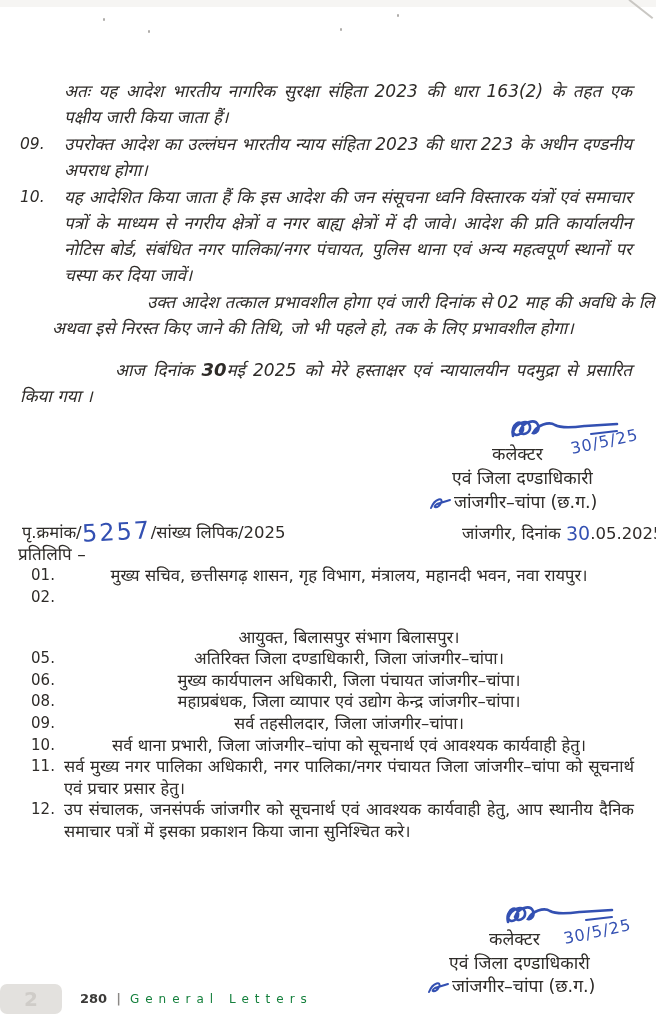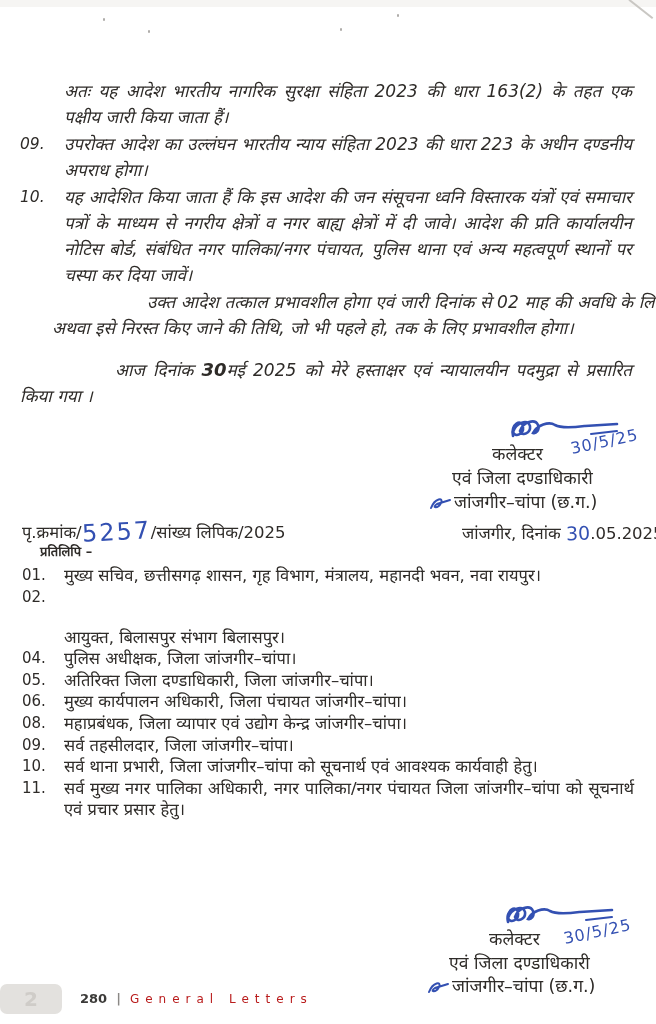--- a/index.html
+++ b/index.html
@@ -3,42 +3,42 @@
 <meta charset="utf-8">
 <style>
   html,body{margin:0;padding:0;}
   body{
     width:656px;height:1024px;background:#ffffff;position:relative;overflow:hidden;
     font-family:"DejaVu Sans","Liberation Sans",sans-serif;
     color:#2e2b28;
   }
   .abs{position:absolute;}
   .body-text{font-size:17px;line-height:26px;text-align:justify;color:#2e2b28;font-style:italic;}
-  .list-text{font-size:16.5px;line-height:21.6px;color:#2e2b28;}
+  .list-text{font-size:16.5px;line-height:21.6px;color:#2e2b28;text-align:center;}
   .num-row{display:flex;align-items:flex-start;}
   .num-col{width:44px;flex:0 0 44px;font-size:15.5px;}
   .copy-num{width:42px;flex:0 0 42px;font-size:15px;}
   .hand-blue{color:#3350b2;}
   .hw-big{font-size:24px;letter-spacing:2px;display:inline-block;transform:rotate(-3deg);position:relative;top:2px;font-weight:500;}
   .hw-day{font-size:19px;display:inline-block;transform:rotate(-2deg);position:relative;top:1px;font-weight:500;}
   .hw-date-note{font-size:16px;display:inline-block;transform:rotate(-12deg);letter-spacing:1px;font-weight:500;}
   .ink-day{font-weight:700;font-size:18px;}
   .sig-line{font-size:17.5px;white-space:nowrap;}
   .top-band{left:0;top:0;width:656px;height:7px;background:#f6f5f3;}
   .diag-mark{left:626px;top:8px;width:30px;height:1.5px;background:#c9c7c3;transform:rotate(38deg);}
   .speck{width:2px;height:3px;background:#8d8a86;opacity:.7;border-radius:1px;}
   .footer-badge{
     left:0;top:984px;width:62px;height:30px;background:#e3e1de;border-radius:7px;
     display:flex;align-items:center;justify-content:center;
   }
   .footer-badge span{color:#cfccc8;font-size:20px;font-weight:600;}
   .footer-row{left:80px;top:991px;display:flex;align-items:center;gap:9px;}
   .footer-page{font-size:13px;font-weight:700;color:#3b3a38;}
   .footer-sep{font-size:13px;color:#8a8885;font-weight:700;}
-  .footer-label{font-size:12px;color:#b91c1c;letter-spacing:6px;white-space:nowrap;text-align:right;}
+  .footer-label{font-size:12px;color:#15803d;letter-spacing:6px;white-space:nowrap;text-align:right;}
   .pre-squiggle{display:inline-block;vertical-align:middle;margin-right:2px;}
 </style>
 </head>
 <body>
 
 <div class="abs top-band"></div>
 <div class="abs diag-mark"></div>
 <div class="abs speck" style="left:103px;top:18px;"></div>
 <div class="abs speck" style="left:148px;top:30px;"></div>
 <div class="abs speck" style="left:340px;top:28px;"></div>
@@ -74,34 +74,30 @@
     <path d="M3 13 C7 3 16 2 13 8 C10 14 3 13 9 9 L22 5" fill="none" stroke="#3350b2" stroke-width="2" stroke-linecap="round"></path>
   </svg><span>जांजगीर–चांपा (छ.ग.)</span>
 </div>
 
 <div class="abs" style="left:22px;top:516px;font-size:16.5px;white-space:nowrap;">
   <span>पृ.क्रमांक/</span><span class="hand-blue hw-big">5257</span><span>/सांख्य लिपिक/2025</span>
 </div>
 <div class="abs" style="left:462px;top:521px;font-size:16.5px;white-space:nowrap;">
   <span>जांजगीर, दिनांक </span><span class="hand-blue hw-day">30</span><span>.05.2025</span>
 </div>
-<div class="abs" style="left:40px;top:542px;font-size:13px;font-weight:bold;">प्रतिलिपि –</div>
+<div class="abs" style="left:18px;top:542px;font-size:17px;">प्रतिलिपि –</div>
 
 <div class="abs" style="left:22px;top:565px;width:612px;">
   <div class="num-row">
     <div class="copy-num list-text">01.</div>
     <div class="list-text" style="flex:1;">मुख्य सचिव, छत्तीसगढ़ शासन, गृह विभाग, मंत्रालय, महानदी भवन, नवा रायपुर।</div>
   </div>
   <div class="num-row">
     <div class="copy-num list-text">02.</div>
     <div class="list-text" style="flex:1;margin-top:40px;">आयुक्त, बिलासपुर संभाग बिलासपुर।</div>
-  </div>
-  <div class="num-row">
-    <div class="copy-num list-text">04.</div>
-    <div class="list-text" style="flex:1;">पुलिस अधीक्षक, जिला जांजगीर–चांपा।</div>
   </div>
   <div class="num-row">
     <div class="copy-num list-text">05.</div>
     <div class="list-text" style="flex:1;">अतिरिक्त जिला दण्डाधिकारी, जिला जांजगीर–चांपा।</div>
   </div>
   <div class="num-row">
     <div class="copy-num list-text">06.</div>
     <div class="list-text" style="flex:1;">मुख्य कार्यपालन अधिकारी, जिला पंचायत जांजगीर–चांपा।</div>
   </div>
   <div class="num-row">
@@ -112,20 +108,24 @@
     <div class="copy-num list-text">09.</div>
     <div class="list-text" style="flex:1;">सर्व तहसीलदार, जिला जांजगीर–चांपा।</div>
   </div>
   <div class="num-row">
     <div class="copy-num list-text">10.</div>
     <div class="list-text" style="flex:1;">सर्व थाना प्रभारी, जिला जांजगीर–चांपा को सूचनार्थ एवं आवश्यक कार्यवाही हेतु।</div>
   </div>
   <div class="num-row">
     <div class="copy-num list-text">11.</div>
     <div class="list-text" style="flex:1;text-align:justify;">सर्व मुख्य नगर पालिका अधिकारी, नगर पालिका/नगर पंचायत जिला जांजगीर–चांपा को सूचनार्थ एवं प्रचार प्रसार हेतु।</div>
+  </div>
+  <div class="num-row">
+    <div class="copy-num list-text">12.</div>
+    <div class="list-text" style="flex:1;text-align:justify;">उप संचालक, जनसंपर्क जांजगीर को सूचनार्थ एवं आवश्यक कार्यवाही हेतु, आप स्थानीय दैनिक समाचार पत्रों में इसका प्रकाशन किया जाना सुनिश्चित करे।</div>
   </div>
 </div>
 
 <svg class="abs" style="left:500px;top:898px;" width="118" height="32" viewBox="0 0 118 32">
   <path d="M8 24 C5 12 17 6 18 15 C19 22 10 26 8 20 C11 11 23 6 25 14 C26 21 17 25 15 19 C18 10 30 6 33 13 C35 18 31 22 28 21 C32 13 44 9 50 13 C57 17 72 15 80 14 L112 12" fill="none" stroke="#3350b2" stroke-width="2.6" stroke-linecap="round"></path>
   <path d="M86 22 L112 19" fill="none" stroke="#3350b2" stroke-width="2" stroke-linecap="round"></path>
 </svg>
 <div class="abs sig-line" style="left:489px;top:926px;">कलेक्टर</div>
 <div class="abs hand-blue hw-date-note" style="left:563px;top:922px;">30/5/25</div>
 <div class="abs sig-line" style="left:449px;top:950px;">एवं जिला दण्डाधिकारी</div>

